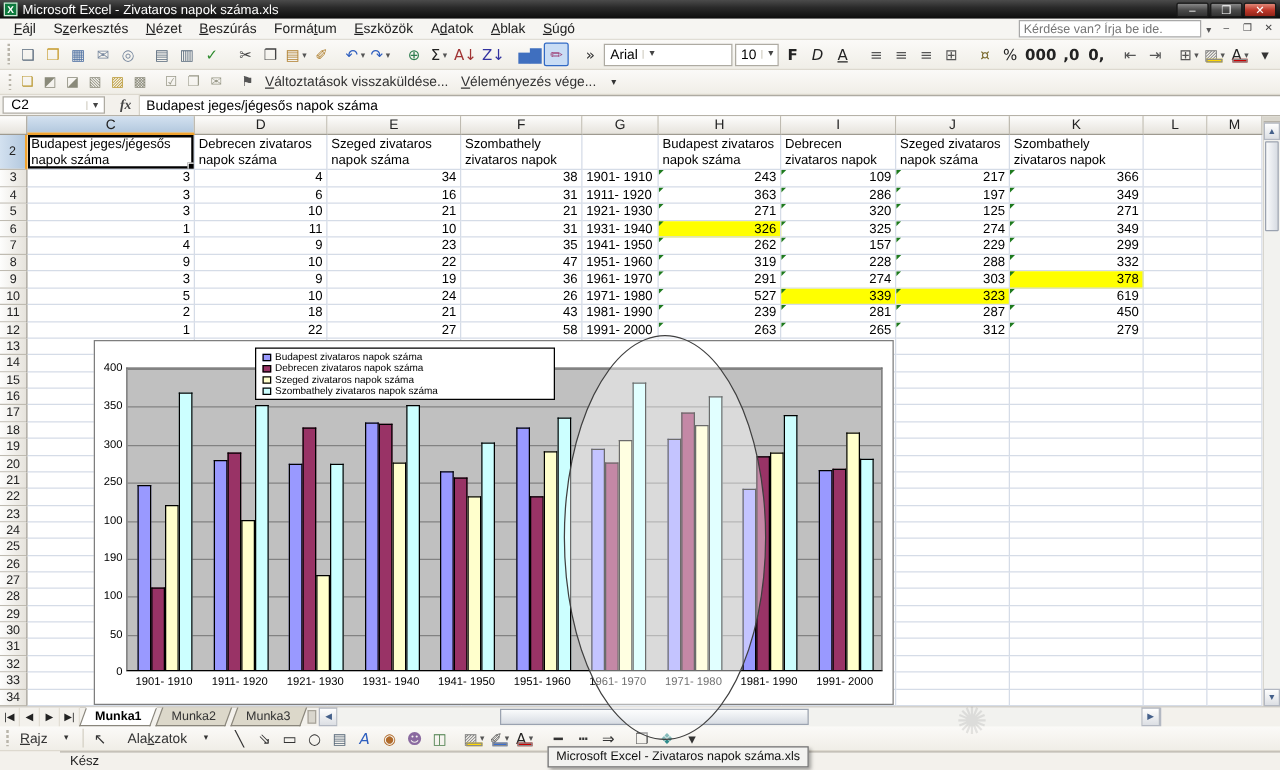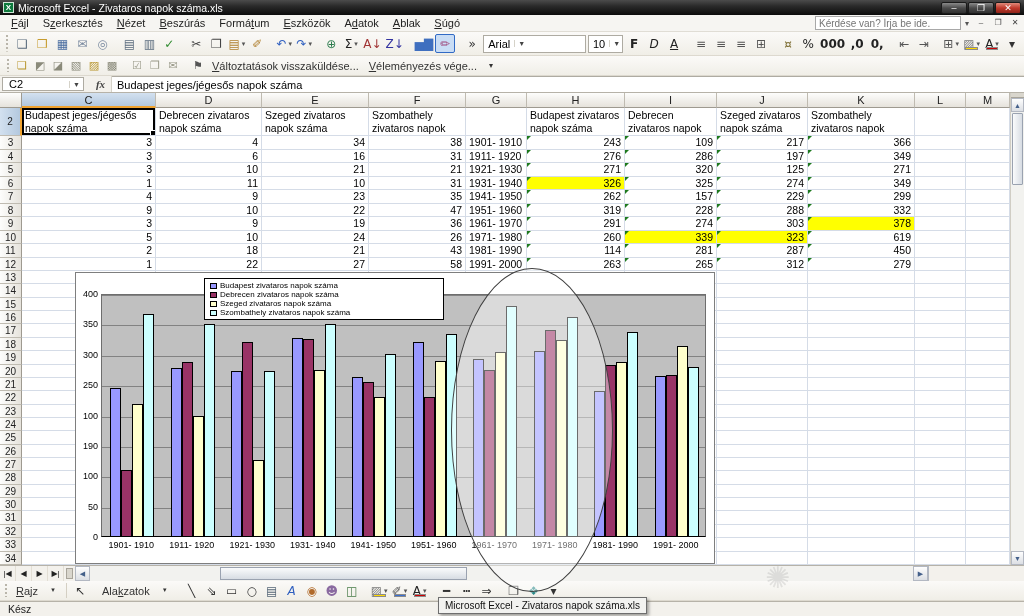--- a/index.html
+++ b/index.html
@@ -108,21 +108,21 @@
   .tab.active span { font-weight:bold; color:#000; }
   .tabsplit { width:7px; background:#d9d6cd; border:1px solid #a8a49a; margin:2px 2px; }
   .hscroll { display:flex; flex:1; align-items:stretch; }
   .hbtn { width:15px; font-size:7px; color:#44608a; text-align:center; line-height:14px; background:linear-gradient(#fefefe,#dcdfe4); border:1px solid #b3b8c2; }
   .htrack { position:relative; flex:1; background:#f2f2ef; }
   .hthumb { position:absolute; top:1px; bottom:1px; left:130px; width:247px; background:linear-gradient(#fafbfc,#d7dce3); border:1px solid #9aa2b0; }
   .hend { width:96px; background:#f3f1ec; border-left:1px solid #b3b8c2; }
 
   
   .drawbar { height:20px; }
-  .statusbar { height:15px; background:#f3f1ec; border-top:1px solid #b6b2a8; display:flex; align-items:center; font-size:10.5px; color:#222; padding-left:8px; }
+  .statusbar { height:15px; background:#f3f1ec; border-top:1px solid #b6b2a8; display:flex; align-items:center; font-size:10.5px; color:#222; padding-left:8px;margin-left:48px; }
   .tooltip { position:absolute; left:438px; top:597px; height:17px; background:#f2f2f0; border:1px solid #6e6e6e;
     font-size:10px; color:#111; line-height:15px; padding:0 6px; z-index:9; box-shadow:2px 2px 3px rgba(0,0,0,.35); white-space:nowrap; }
   .watermark { position:absolute; left:765px; top:560px; font-size:30px; color:rgba(90,90,90,.14); z-index:8; pointer-events:none;
     font-family:"DejaVu Sans",sans-serif; }
 </style>
 </head>
 <body>
 
 <div class="app">
 
@@ -396,21 +396,21 @@
             <div class="cell" style="width: 51px;"></div>
             <div class="cell" style="width: 44px;"></div>
           </div>
           <div class="row" style="height: 13.5px;">
             <div class="rowhead" style="line-height: 13.5px;">4</div>
             <div class="cell num" style="width: 134px;">3</div>
             <div class="cell num" style="width: 106px;">6</div>
             <div class="cell num" style="width: 107px;">16</div>
             <div class="cell num" style="width: 97px;">31</div>
             <div class="cell" style="width: 61px;">1911- 1920</div>
-            <div class="cell num flag" style="width: 98px;">276</div>
+            <div class="cell num flag" style="width: 98px;">363</div>
             <div class="cell num flag" style="width: 92px;">286</div>
             <div class="cell num flag" style="width: 91px;">197</div>
             <div class="cell num flag" style="width: 107px;">349</div>
             <div class="cell" style="width: 51px;"></div>
             <div class="cell" style="width: 44px;"></div>
           </div>
           <div class="row" style="height: 13.5px;">
             <div class="rowhead" style="line-height: 13.5px;">5</div>
             <div class="cell num" style="width: 134px;">3</div>
             <div class="cell num" style="width: 106px;">10</div>
@@ -480,35 +480,35 @@
             <div class="cell" style="width: 51px;"></div>
             <div class="cell" style="width: 44px;"></div>
           </div>
           <div class="row" style="height: 13.5px;">
             <div class="rowhead" style="line-height: 13.5px;">10</div>
             <div class="cell num" style="width: 134px;">5</div>
             <div class="cell num" style="width: 106px;">10</div>
             <div class="cell num" style="width: 107px;">24</div>
             <div class="cell num" style="width: 97px;">26</div>
             <div class="cell" style="width: 61px;">1971- 1980</div>
-            <div class="cell num flag" style="width: 98px;">260</div>
+            <div class="cell num flag" style="width: 98px;">527</div>
             <div class="cell num flag yellow" style="width: 92px;">339</div>
             <div class="cell num flag yellow" style="width: 91px;">323</div>
             <div class="cell num flag" style="width: 107px;">619</div>
             <div class="cell" style="width: 51px;"></div>
             <div class="cell" style="width: 44px;"></div>
           </div>
           <div class="row" style="height: 13.5px;">
             <div class="rowhead" style="line-height: 13.5px;">11</div>
             <div class="cell num" style="width: 134px;">2</div>
             <div class="cell num" style="width: 106px;">18</div>
             <div class="cell num" style="width: 107px;">21</div>
             <div class="cell num" style="width: 97px;">43</div>
             <div class="cell" style="width: 61px;">1981- 1990</div>
-            <div class="cell num flag" style="width: 98px;">114</div>
+            <div class="cell num flag" style="width: 98px;">239</div>
             <div class="cell num flag" style="width: 92px;">281</div>
             <div class="cell num flag" style="width: 91px;">287</div>
             <div class="cell num flag" style="width: 107px;">450</div>
             <div class="cell" style="width: 51px;"></div>
             <div class="cell" style="width: 44px;"></div>
           </div>
           <div class="row" style="height: 13.5px;">
             <div class="rowhead" style="line-height: 13.5px;">12</div>
             <div class="cell num" style="width: 134px;">1</div>
             <div class="cell num" style="width: 106px;">22</div>
@@ -953,20 +953,25 @@
     </div>
   <div class="ellipse"></div>
 
   <div class="tabsrow">
     <span id="tabnavs" style="display:flex;">
         <span class="tabnav">|◀</span>
         <span class="tabnav">◀</span>
         <span class="tabnav">▶</span>
         <span class="tabnav">▶|</span>
       </span>
+    <span id="tabs" style="display:flex;">
+        <span class="tab active"><span>Munka1</span></span>
+        <span class="tab"><span>Munka2</span></span>
+        <span class="tab"><span>Munka3</span></span>
+      </span>
     <div class="hscroll">
       <div class="tabsplit"></div>
       <div class="hbtn">◀</div>
       <div class="htrack">
           <div class="hthumb"></div>
         </div>
       <div class="hbtn">▶</div>
       <div class="hend"></div>
     </div>
   </div>

